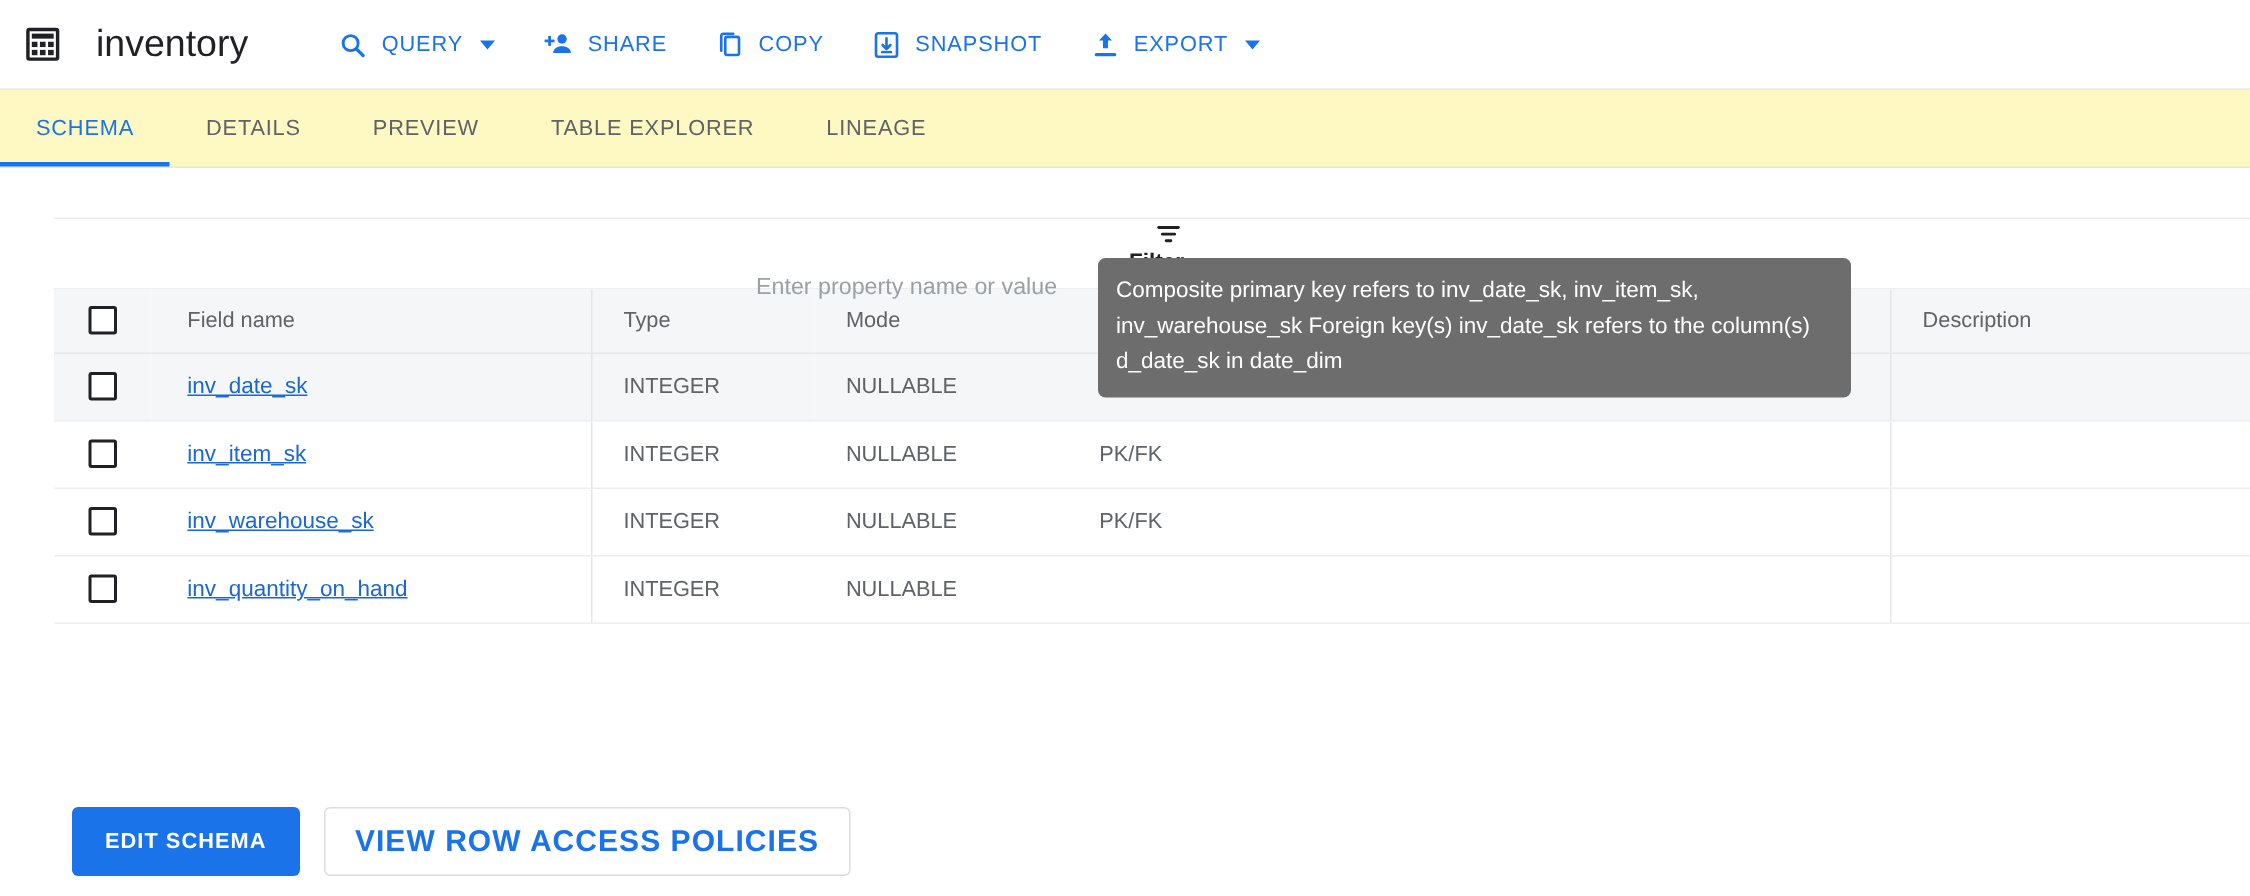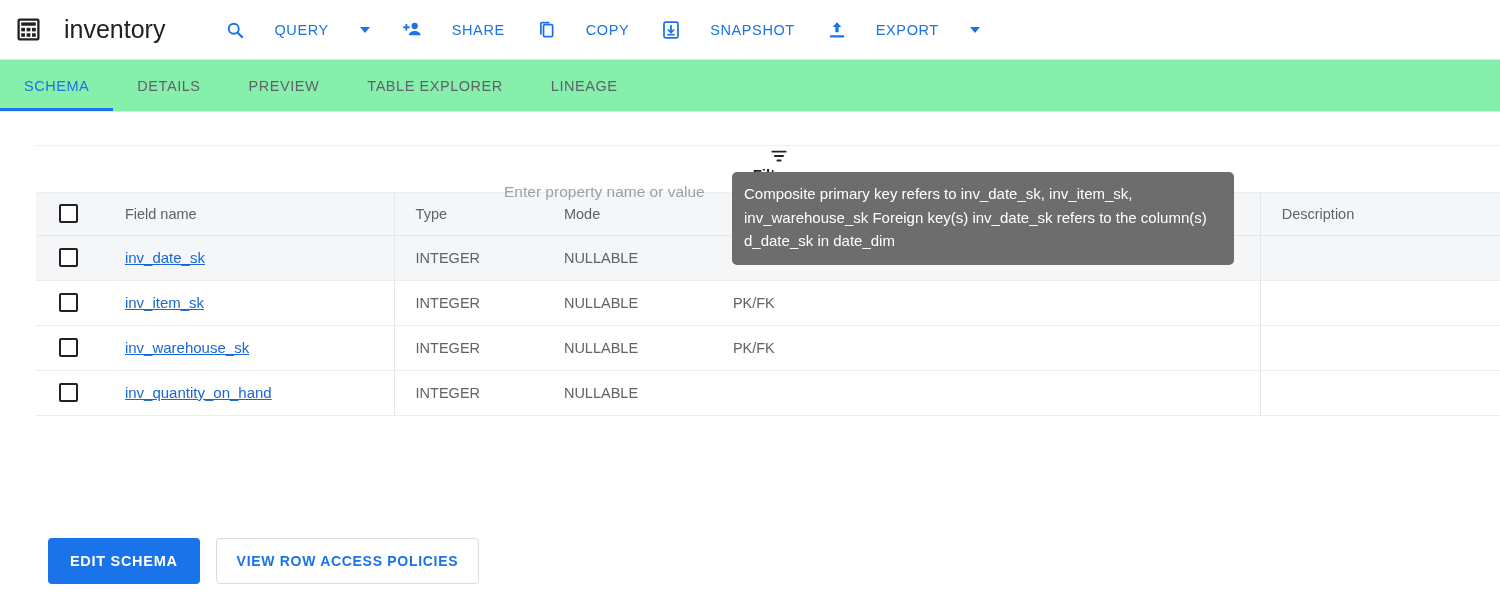--- a/index.html
+++ b/index.html
@@ -45,40 +45,39 @@
     font-size: 14.5px;
     font-weight: 500;
     letter-spacing: 0.6px;
     padding: 8px 16px;
     cursor: pointer;
     white-space: nowrap;
     background: transparent;
     border: none;
     border-radius: 4px;
     font-family: "Liberation Sans", sans-serif;
-    gap: 20px;
   }
   .tb-btn .ic { display:flex; align-items:center; margin-right: 9px; }
   .tb-btn .ic svg { display:block; }
   .caret {
     width:0;height:0;
     border-left: 5.5px solid transparent;
     border-right: 5.5px solid transparent;
     border-top: 6px solid #1a73e8;
     margin-left: 11px;
   }
 
   
   .tabs {
     height: 52px;
     display:flex;
     align-items: stretch;
     border-bottom: 1px solid #e4e6e8;
     padding-left: 0px;
-    background:#86efac;
+    background:#fef9c3;
   }
   .tab {
     display:flex; align-items:center; justify-content:center;
     padding: 0 24px;
     font-size: 14.5px;
     font-weight: 500;
     letter-spacing: 0.55px;
     color: #5f6368;
     cursor: pointer;
     position: relative;
@@ -210,21 +209,21 @@
     cursor:pointer;
     font-family: "Liberation Sans", sans-serif;
   }
   .btn-outline {
     background: #fff;
     color:#1a73e8;
     border: 1px solid #dadce0;
     border-radius: 4px;
     height: 46px;
     padding: 0 20px;
-    font-size: 14px;
+    font-size: 20px;
     font-weight: 600;
     letter-spacing: 0.7px;
     cursor:pointer;
     font-family: "Liberation Sans", sans-serif;
   }
 </style>
 </head>
 <body>
 
 <div id="root">

